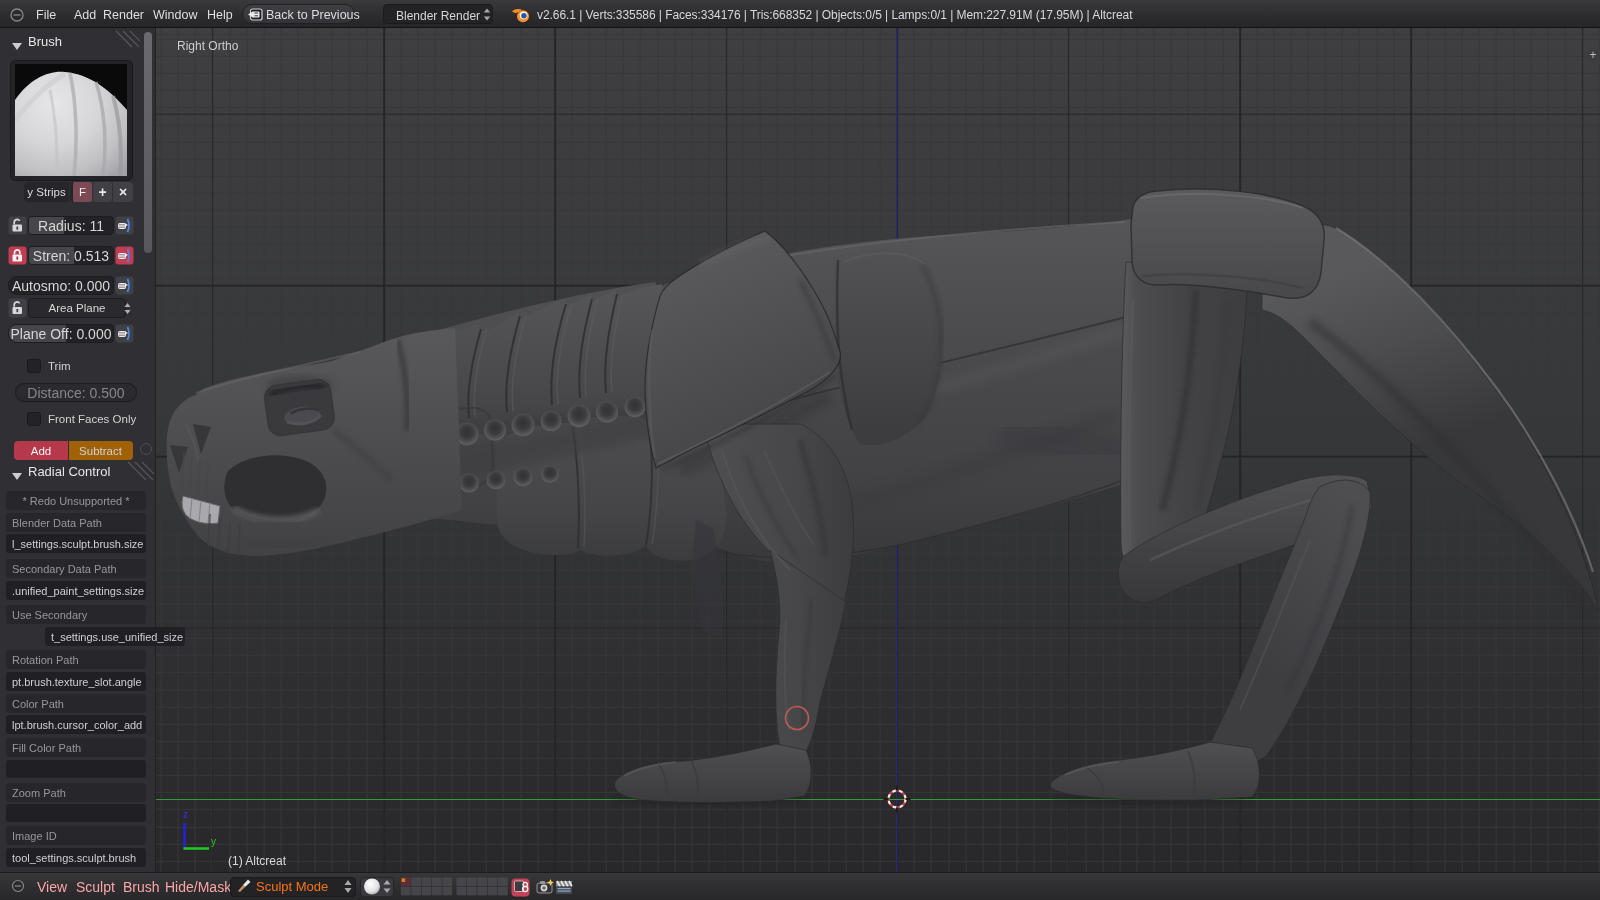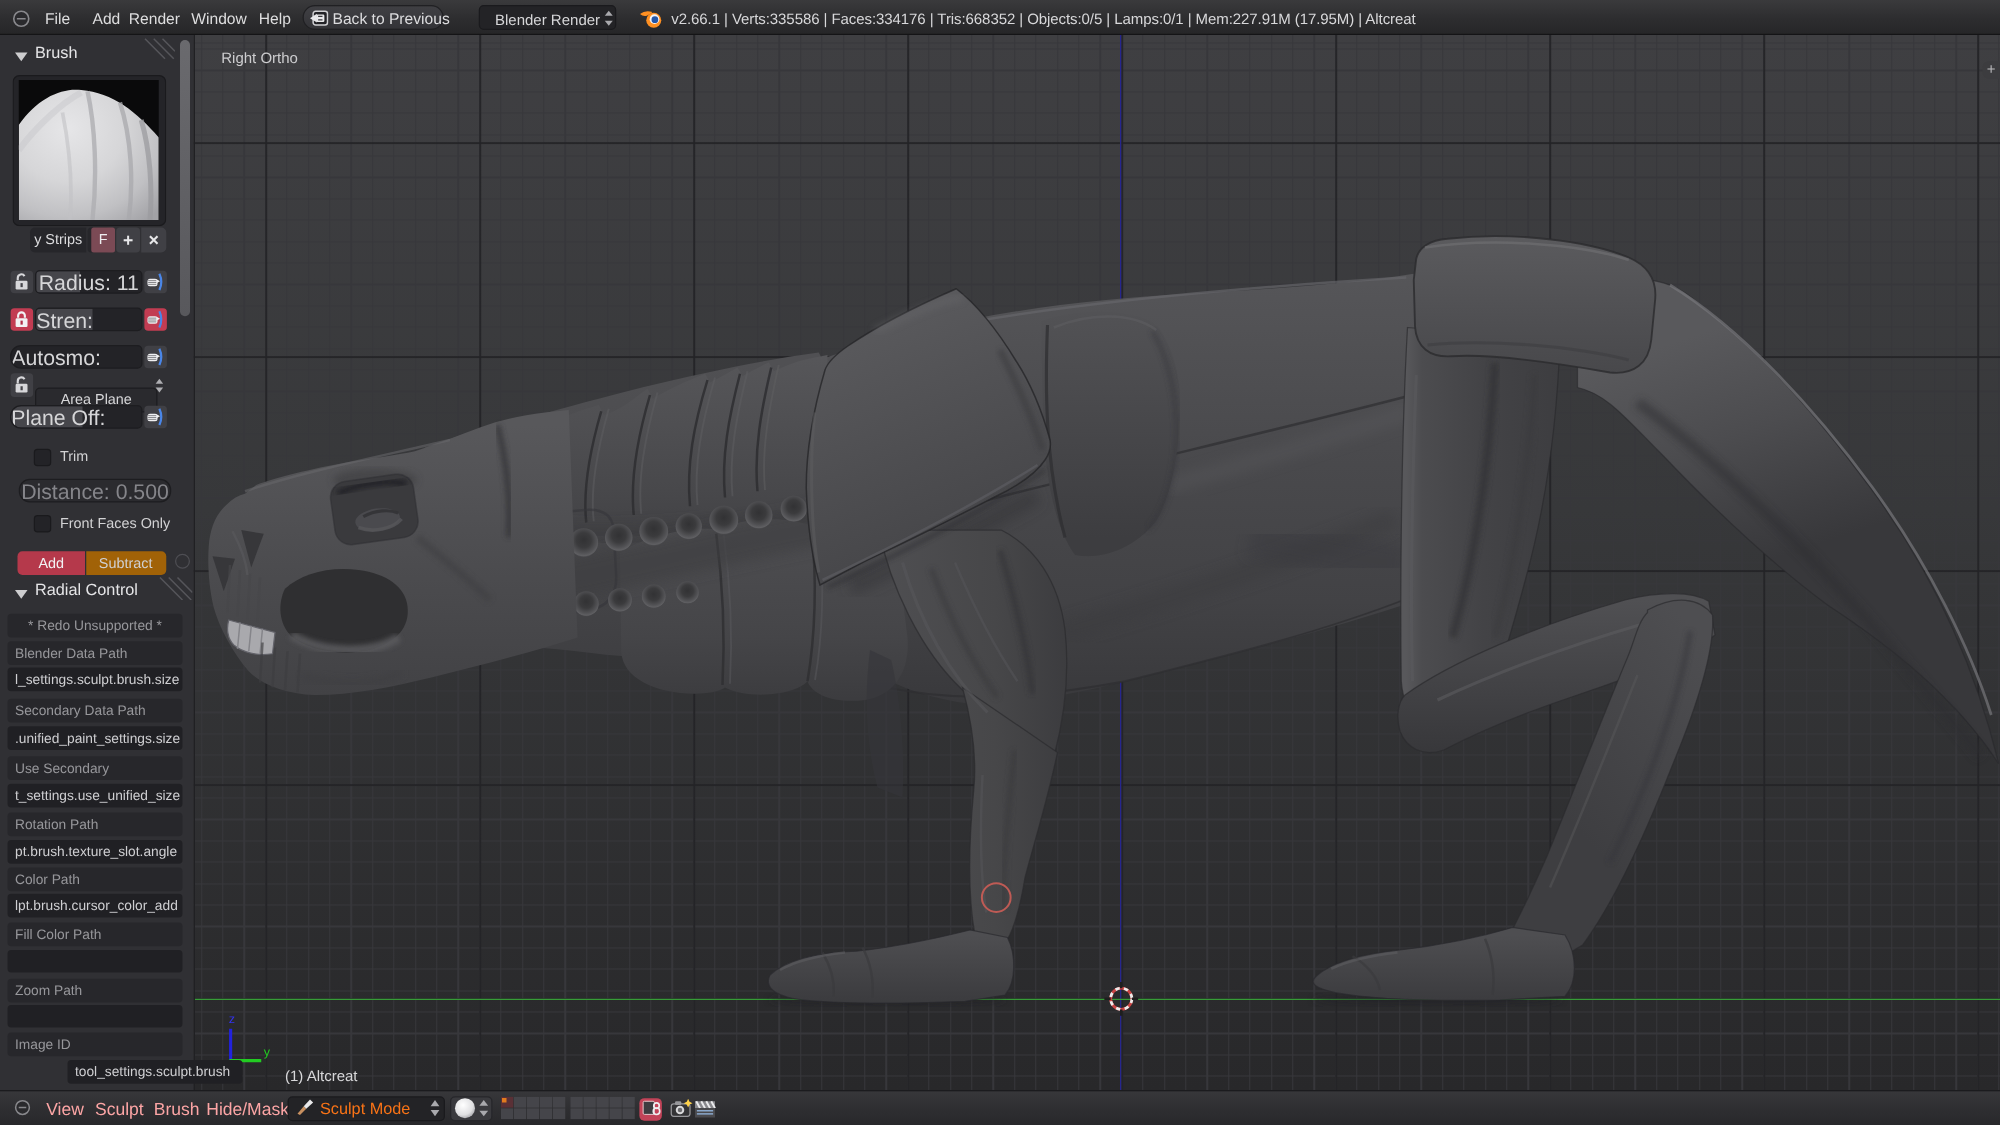--- a/index.html
+++ b/index.html
@@ -42,22 +42,22 @@
 
   
   #panel{left:0;top:28px;width:155px;height:844px;background:#303034;}
   .phead{color:#e5e5e7;font-size:13px;}
   .tri{width:0;height:0;border-left:5px solid transparent;border-right:5px solid transparent;
        border-top:7px solid #cdcdcf;display:inline-block;}
   .fld{background:#26262a;border-radius:3px;color:#dcdcde;font-size:11.5px;
        display:flex;align-items:center;justify-content:center;box-sizing:border-box;margin-left:16px;}
   .btn{background:#404045;border-radius:3px;color:#ececee;
        display:flex;align-items:center;justify-content:center;box-sizing:border-box;}
-  .slider{background:#232327;border-radius:4px;color:#d6d6d8;font-size:17px;
-       position:absolute;display:flex;align-items:flex-start;justify-content:center;
+  .slider{background:#232327;border-radius:4px;color:#d6d6d8;font-size:14px;
+       position:absolute;display:flex;align-items:flex-end;justify-content:center;
        box-sizing:border-box;overflow:hidden;border:1px solid #1d1d20;}
   .sfill{position:absolute;left:0;top:0;bottom:0;background:#46464b;}
   .stext{position:relative;}
   .chk{width:14px;height:14px;background:#232327;border:1px solid #1a1a1d;border-radius:3px;
        box-sizing:border-box;}
   .clabel{color:#d2d2d4;font-size:11.5px;}
   .dbox{left:6px;width:140px;border-radius:3px;font-size:11px;display:flex;align-items:center;
         box-sizing:border-box;overflow:hidden;white-space:nowrap;}
   .dlab{background:#27272b;color:#97979b;padding-left:6px;}
   .dval{background:#202024;color:#cfcfd2;padding-left:6px;}
@@ -644,21 +644,21 @@
     <path d="M 10,7.2 L 13,9 L 10,10.5 Z" fill="#f0f0f2"></path>
     <path d="M 3.5,8.5 H 10 M 3.5,10 H 10 M 3.5,11.5 H 10" stroke="#7a7a7e" stroke-width="0.7"></path>
   </svg>
 
   <svg class="abs" style="left:8px;top:298px;" width="19" height="20">
     <rect x="0.5" y="0.5" width="18" height="19" rx="3" fill="#404045"></rect>
     <rect x="4.5" y="9" width="9.5" height="7" rx="1" fill="#d7d7da"></rect>
     <path d="M 6.2,8.7 L 6.2,6.9 A 2.9,2.9 0 0 1 11.6,5.4" stroke="#d7d7da" stroke-width="1.7" fill="none"></path>
     <rect x="8.4" y="11" width="1.8" height="3.2" fill="#45454a"></rect>
   </svg>
-  <div class="abs" style="left:28px;top:310px;width:98px;height:20px;background:#2a2a2e;border:1px solid #1d1d20;border-radius:4px;box-sizing:border-box;color:#d6d6d8;font-size:11.5px;display:flex;align-items:center;justify-content:center;">Area Plane</div>
+  <div class="abs" style="left:28px;top:298px;width:98px;height:20px;background:#2a2a2e;border:1px solid #1d1d20;border-radius:4px;box-sizing:border-box;color:#d6d6d8;font-size:11.5px;display:flex;align-items:center;justify-content:center;">Area Plane</div>
   <svg class="abs" style="left:123px;top:302px;" width="9" height="13">
     <path d="M 4.5,1 L 7.5,5 L 1.5,5 Z" fill="#aeaeb2"></path>
     <path d="M 4.5,12 L 7.5,8 L 1.5,8 Z" fill="#aeaeb2"></path>
   </svg>
 
   <div class="slider" style="left:8px;top:324px;width:106px;height:19px;border-radius:9px 4px 4px 9px;">
     <div class="sfill" style="width:57px;"></div>
       <div class="stext">Plane Off: 0.000</div>
   </div>
   <svg class="abs" style="left:115px;top:324px;" width="19" height="19">
@@ -688,27 +688,27 @@
   <svg class="abs" style="left:126px;top:460px;" width="28" height="20">
     <path d="M 2,2 L 20,20 M 9,2 L 27,20 M 16,2 L 28,14" stroke="#55555a" stroke-width="1.2"></path>
   </svg>
 
   <div class="abs dbox dlab" style="top:491px;height:19px;justify-content:center;padding-left:0;">* Redo Unsupported *</div>
   <div class="abs dbox dlab" style="top:513px;height:19px;">Blender Data Path</div>
   <div class="abs dbox dval" style="top:534px;height:19px;">l_settings.sculpt.brush.size</div>
   <div class="abs dbox dlab" style="top:559px;height:19px;">Secondary Data Path</div>
   <div class="abs dbox dval" style="top:581px;height:19px;">.unified_paint_settings.size</div>
   <div class="abs dbox dlab" style="top:605px;height:19px;">Use Secondary</div>
-  <div class="abs dbox dval" style="top:627px;height:19px;">t_settings.use_unified_size</div>
+  <div class="abs dbox dval" style="top:627px;height:19px;margin-left:39px;">t_settings.use_unified_size</div>
   <div class="abs dbox dlab" style="top:650px;height:19px;">Rotation Path</div>
   <div class="abs dbox dval" style="top:672px;height:19px;">pt.brush.texture_slot.angle</div>
   <div class="abs dbox dlab" style="top:694px;height:19px;">Color Path</div>
   <div class="abs dbox dval" style="top:715px;height:19px;">lpt.brush.cursor_color_add</div>
   <div class="abs dbox dlab" style="top:738px;height:19px;">Fill Color Path</div>
   <div class="abs dbox dval" style="top:760px;height:18px;"></div>
   <div class="abs dbox dlab" style="top:783px;height:19px;">Zoom Path</div>
   <div class="abs dbox dval" style="top:804px;height:18px;"></div>
   <div class="abs dbox dlab" style="top:826px;height:19px;">Image ID</div>
-  <div class="abs dbox dval" style="top:848px;height:19px;margin-left:48px;">tool_settings.sculpt.brush</div>
+  <div class="abs dbox dval" style="top:848px;height:19px;">tool_settings.sculpt.brush</div>
 
   <div class="abs" style="left:143.5px;top:32px;width:8px;height:221px;background:linear-gradient(#6a6a6e,#58585c);border-radius:4px;"></div>
 
 </div>
 
 </body></html>

